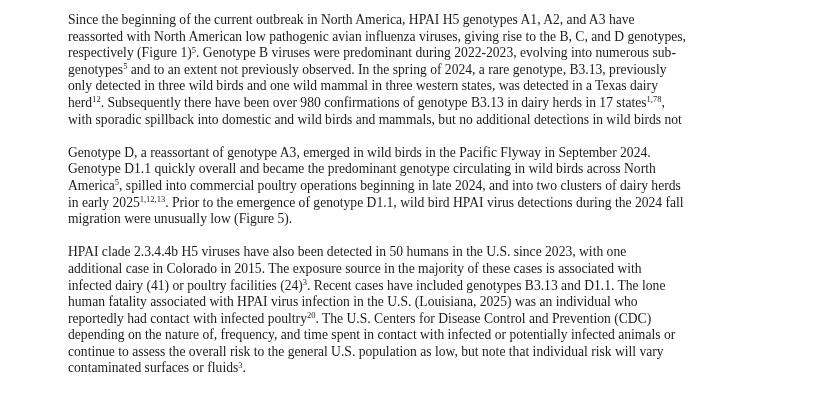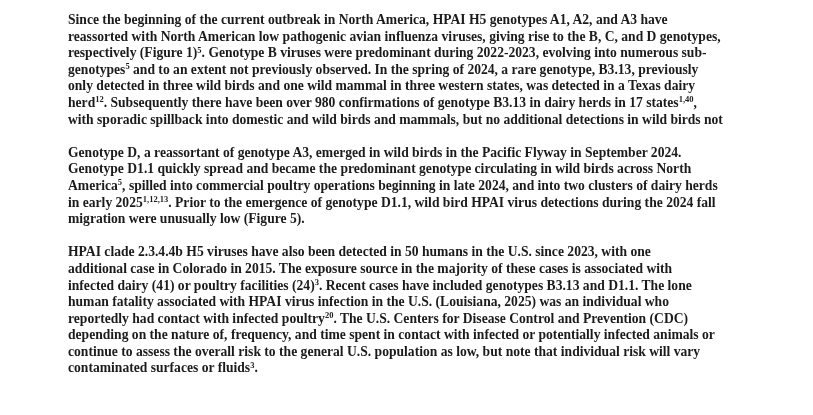--- a/index.html
+++ b/index.html
@@ -27,47 +27,46 @@
     line-height: 16.6px;
     color: #1b1b1b;
   }
   .para {
     margin: 0 0 16.6px 0;
     padding: 0;
   }
   .line {
     display: block;
     white-space: pre;
-    font-weight: bold;
   }
   sup.ref {
     font-size: 8.5px;
     line-height: 0;
     vertical-align: baseline;
     position: relative;
     top: -4.5px;
   }
 </style>
 </head>
 <body>
 
 <div class="page">
   <div class="text-block" style="color: rgb(27, 27, 27);">
       <p class="para">
         <span class="line">Since the beginning of the current outbreak in North America, HPAI H5 genotypes A1, A2, and A3 have</span>
         <span class="line">reassorted with North American low pathogenic avian influenza viruses, giving rise to the B, C, and D genotypes,</span>
         <span class="line">respectively (Figure 1)<sup class="ref">5</sup>. Genotype B viruses were predominant during 2022-2023, evolving into numerous sub-</span>
         <span class="line">genotypes<sup class="ref">5</sup> and to an extent not previously observed. In the spring of 2024, a rare genotype, B3.13, previously</span>
         <span class="line">only detected in three wild birds and one wild mammal in three western states, was detected in a Texas dairy</span>
-        <span class="line">herd<sup class="ref">12</sup>. Subsequently there have been over 980 confirmations of genotype B3.13 in dairy herds in 17 states<sup class="ref">1,40</sup>,</span>
+        <span class="line">herd<sup class="ref">12</sup>. Subsequently there have been over 980 confirmations of genotype B3.13 in dairy herds in 17 states<sup class="ref">1,78</sup>,</span>
         <span class="line">with sporadic spillback into domestic and wild birds and mammals, but no additional detections in wild birds not</span>
       </p>
       <p class="para">
         <span class="line">Genotype D, a reassortant of genotype A3, emerged in wild birds in the Pacific Flyway in September 2024.</span>
-        <span class="line">Genotype D1.1 quickly spread and became the predominant genotype circulating in wild birds across North</span>
+        <span class="line">Genotype D1.1 quickly overall and became the predominant genotype circulating in wild birds across North</span>
         <span class="line">America<sup class="ref">5</sup>, spilled into commercial poultry operations beginning in late 2024, and into two clusters of dairy herds</span>
         <span class="line">in early 2025<sup class="ref">1,12,13</sup>. Prior to the emergence of genotype D1.1, wild bird HPAI virus detections during the 2024 fall</span>
         <span class="line">migration were unusually low (Figure 5).</span>
       </p>
       <p class="para">
         <span class="line">HPAI clade 2.3.4.4b H5 viruses have also been detected in 50 humans in the U.S. since 2023, with one</span>
         <span class="line">additional case in Colorado in 2015. The exposure source in the majority of these cases is associated with</span>
         <span class="line">infected dairy (41) or poultry facilities (24)<sup class="ref">3</sup>. Recent cases have included genotypes B3.13 and D1.1. The lone</span>
         <span class="line">human fatality associated with HPAI virus infection in the U.S. (Louisiana, 2025) was an individual who</span>
         <span class="line">reportedly had contact with infected poultry<sup class="ref">20</sup>. The U.S. Centers for Disease Control and Prevention (CDC)</span>

